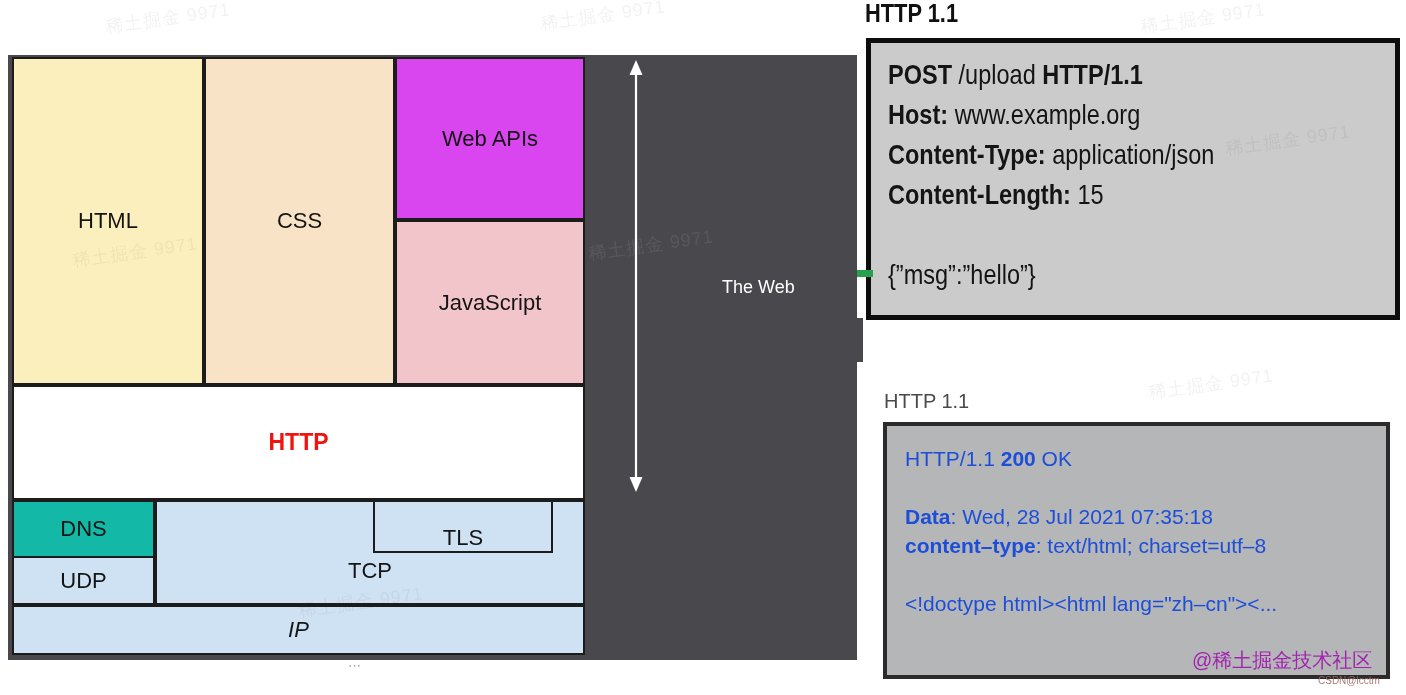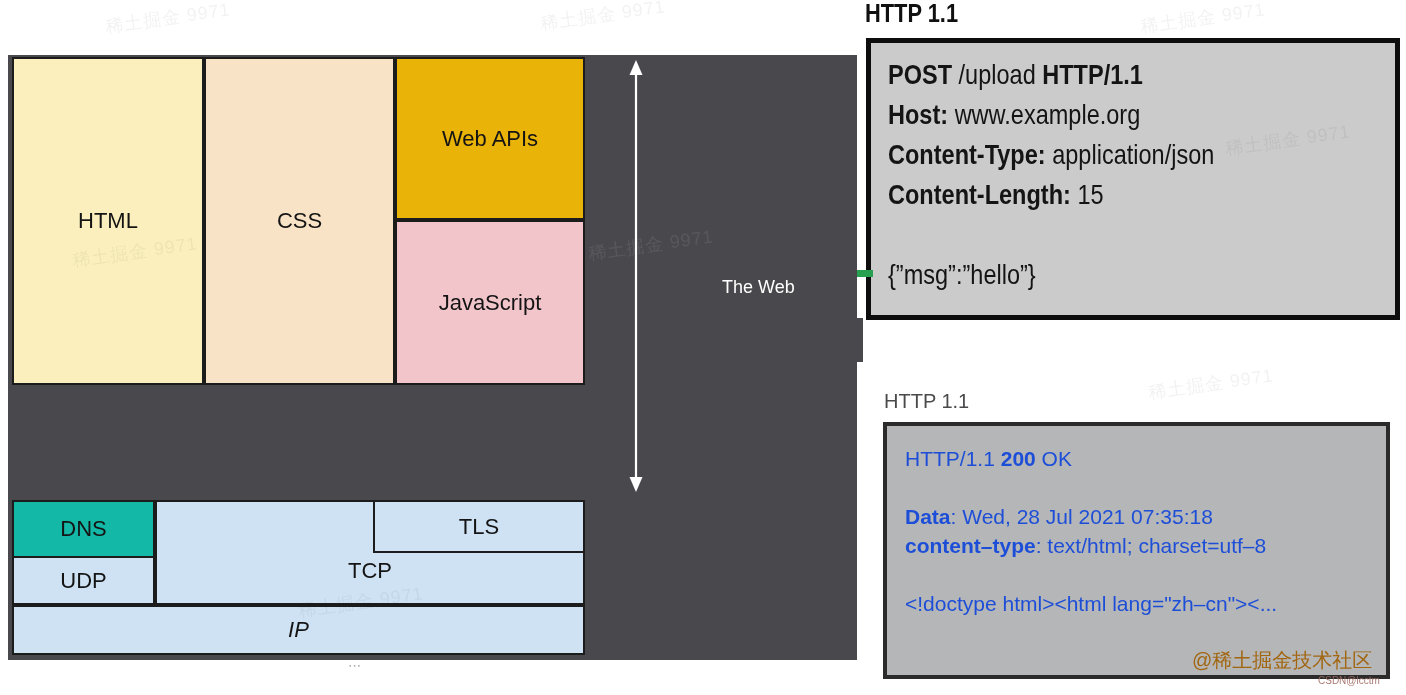--- a/index.html
+++ b/index.html
@@ -12,28 +12,28 @@
   .dark-step{position:absolute;left:857px;top:318px;width:6px;height:44px;background:#49484c;}
 
   
   .box{
     position:absolute;box-sizing:border-box;border:2px solid #1c1c1c;
     display:flex;align-items:center;justify-content:center;
     font-size:22px;color:#141414;
   }
   .b-html{left:12px;top:57px;width:192px;height:328px;background:#fbf0bd;}
   .b-css{left:204px;top:57px;width:191px;height:328px;background:#f9e3c7;}
-  .b-webapis{left:395px;top:57px;width:190px;height:163px;background:#eab308;}
+  .b-webapis{left:395px;top:57px;width:190px;height:163px;background:#d946ef;}
   .b-js{left:395px;top:220px;width:190px;height:165px;background:#f2c5cb;}
   .b-http{left:12px;top:385px;width:573px;height:115px;background:#ffffff;}
   .b-http .lbl{color:#f01410;font-weight:700;font-size:23px;}
   .b-dns{left:12px;top:500px;width:143px;height:58px;background:#14b8a6;}
   .b-udp{left:12px;top:556px;width:143px;height:49px;background:#cfe2f4;}
   .b-tcp{left:155px;top:500px;width:430px;height:105px;background:#cfe2f4;padding-top:36px;}
-  .b-tls{left:373px;top:500px;width:212px;height:53px;background:#cfe2f4;}
+  .b-tls{left:373px;top:500px;width:180px;height:53px;background:#cfe2f4;align-items:flex-end;}
   .b-ip{left:12px;top:605px;width:573px;height:50px;background:#cfe2f4;font-style:italic;}
 
   
   .arrow-svg{position:absolute;left:626px;top:59px;}
   .the-web{position:absolute;left:722px;top:277px;color:#ffffff;font-size:18px;}
 
   
   .req-title{
     position:absolute;left:865px;top:-2px;font-size:26px;font-weight:600;color:#101010;
     transform:scaleX(0.84);transform-origin:0 0;white-space:nowrap;
@@ -60,21 +60,21 @@
   .resp-lines .line{font-size:21px;line-height:29px;white-space:nowrap;font-weight:400;}
   .resp-lines .line .b{font-weight:700;}
 
   
   .wm{
     position:absolute;font-size:18px;letter-spacing:1px;white-space:nowrap;
     transform:rotate(-8deg);pointer-events:none;
   }
   .wm.dark-bg{color:#ffffff;opacity:0.08;}
   .wm.light-bg{color:#000000;opacity:0.05;}
-  .community-wm{position:absolute;left:1192px;top:647px;font-size:20px;color:#a16207;opacity:0.95;white-space:nowrap;}
+  .community-wm{position:absolute;left:1192px;top:647px;font-size:20px;color:#a21caf;opacity:0.95;white-space:nowrap;}
   .csdn-wm{position:absolute;left:1318px;top:675px;font-size:10px;color:#9e6b61;opacity:0.9;white-space:nowrap;}
   .dots{position:absolute;left:348px;top:658px;font-size:13px;color:#aaaaaa;letter-spacing:2px;}
 </style>
 </head>
 <body>
 
 <div class="canvas">
 
   <div class="dark-area"></div>
   <div class="dark-step"></div>
@@ -83,20 +83,23 @@
     <span class="lbl">HTML</span>
   </div>
   <div class="box b-css">
     <span class="lbl">CSS</span>
   </div>
   <div class="box b-webapis">
     <span class="lbl">Web APIs</span>
   </div>
   <div class="box b-js">
     <span class="lbl">JavaScript</span>
+  </div>
+  <div class="box b-http">
+    <span class="lbl">HTTP</span>
   </div>
   <div class="box b-tcp">
     <span class="lbl">TCP</span>
   </div>
   <div class="box b-tls">
     <span class="lbl">TLS</span>
   </div>
   <div class="box b-dns">
     <span class="lbl">DNS</span>
   </div>

